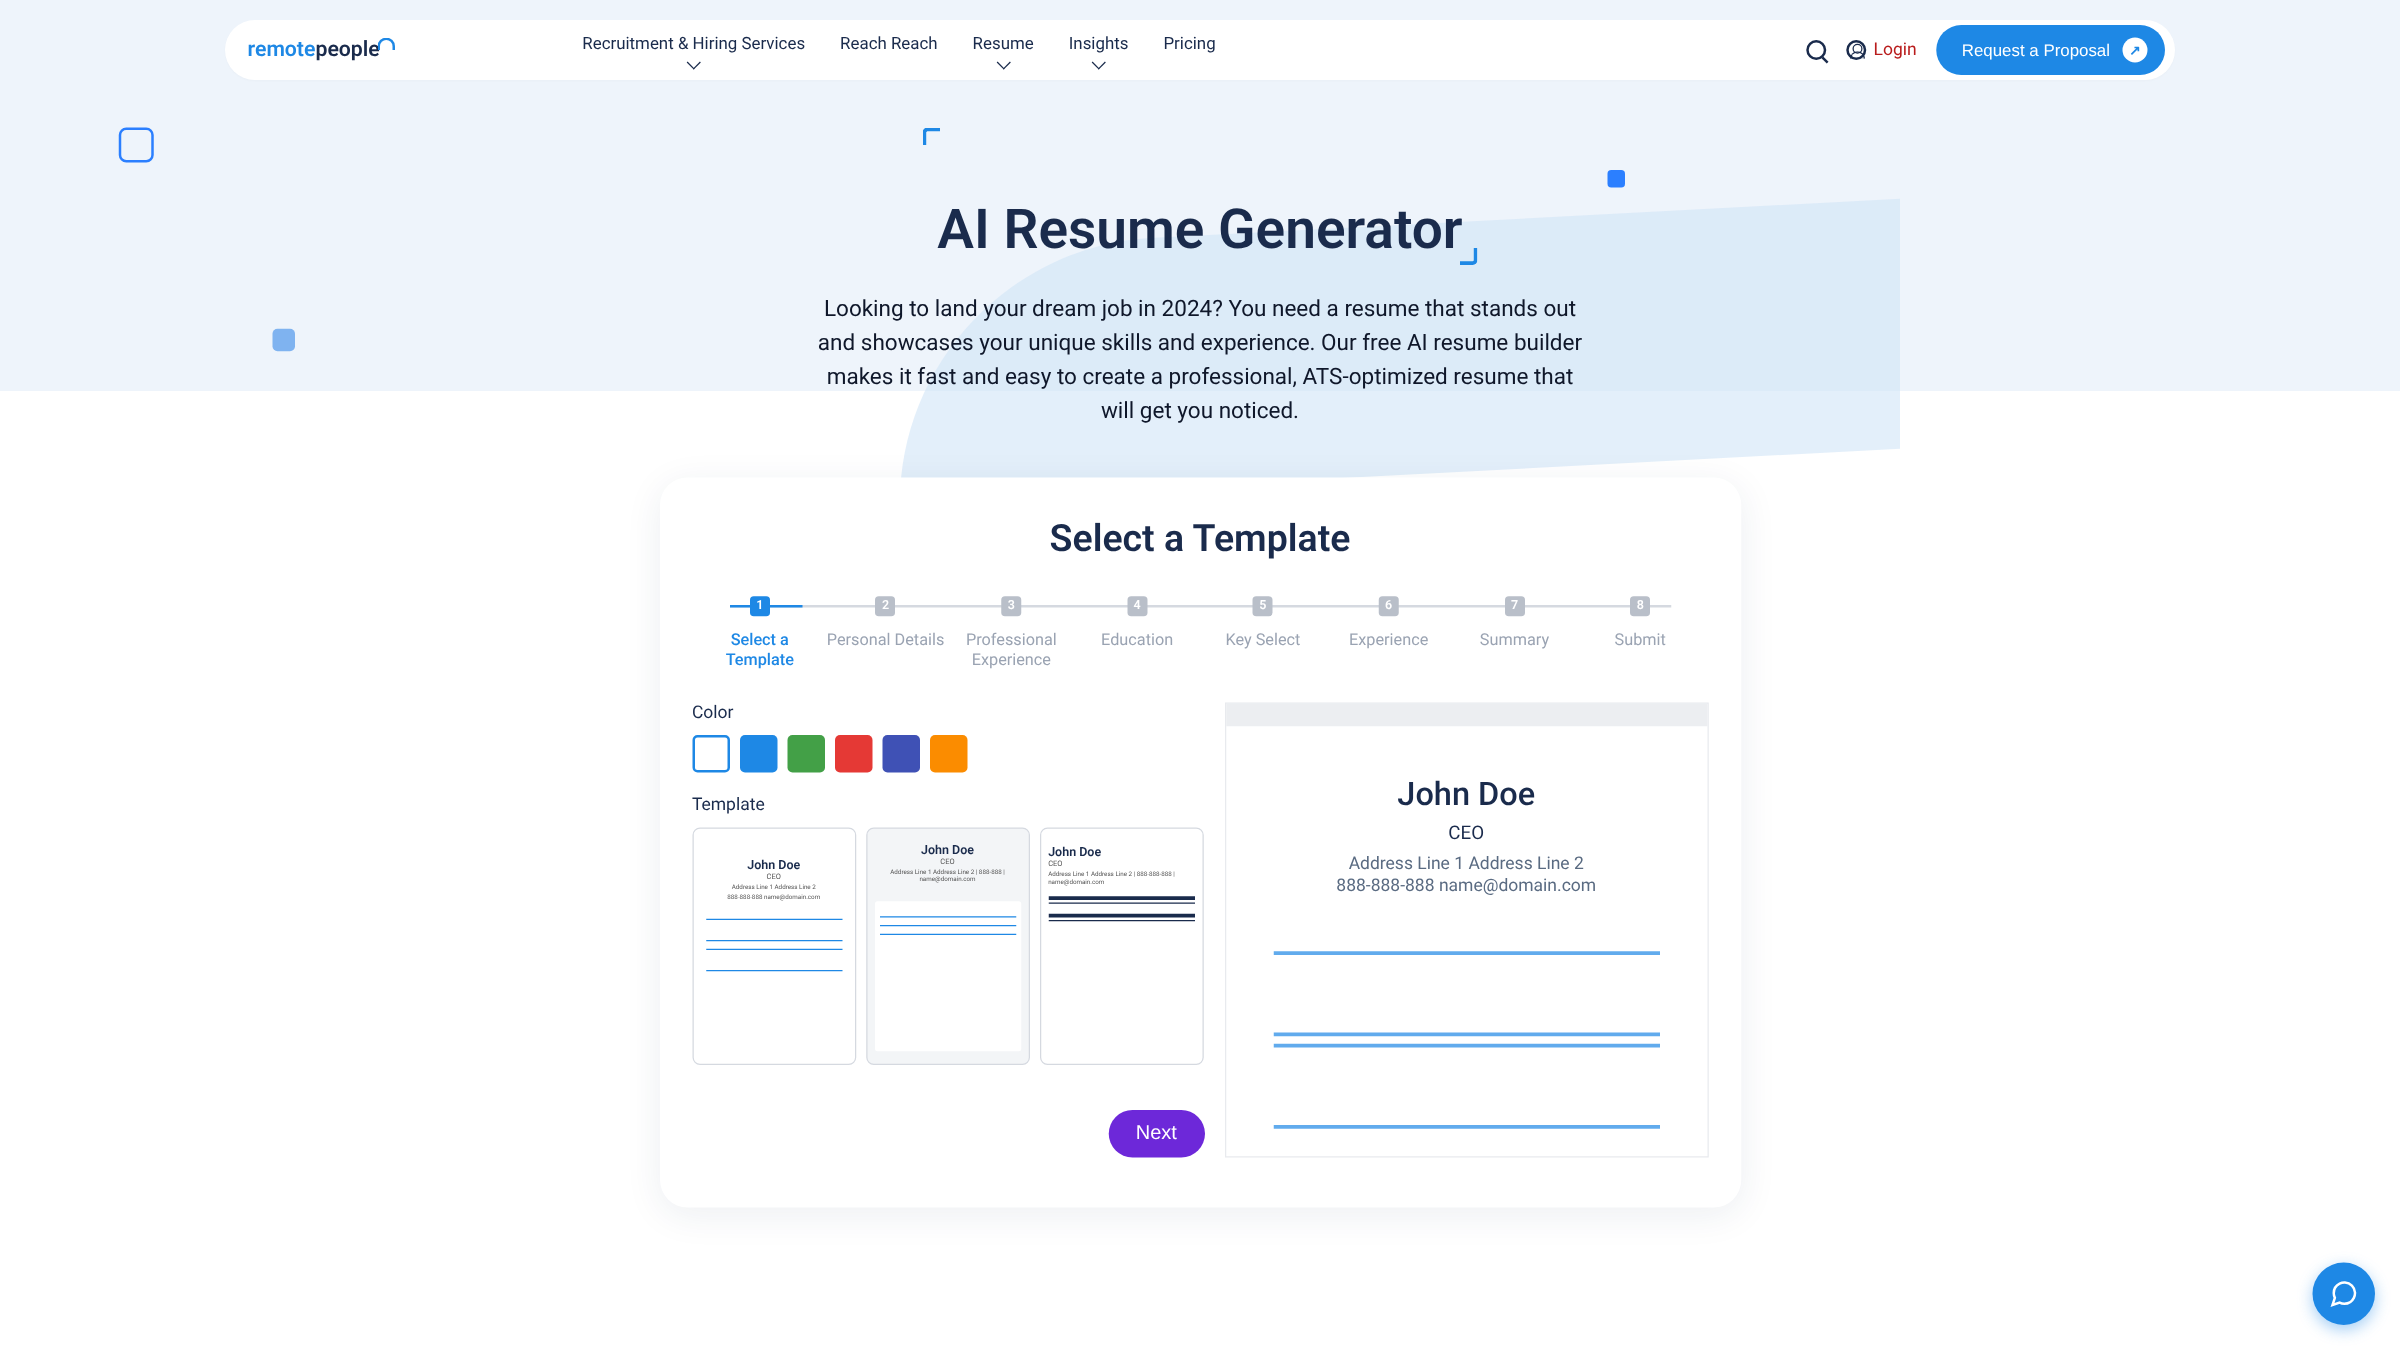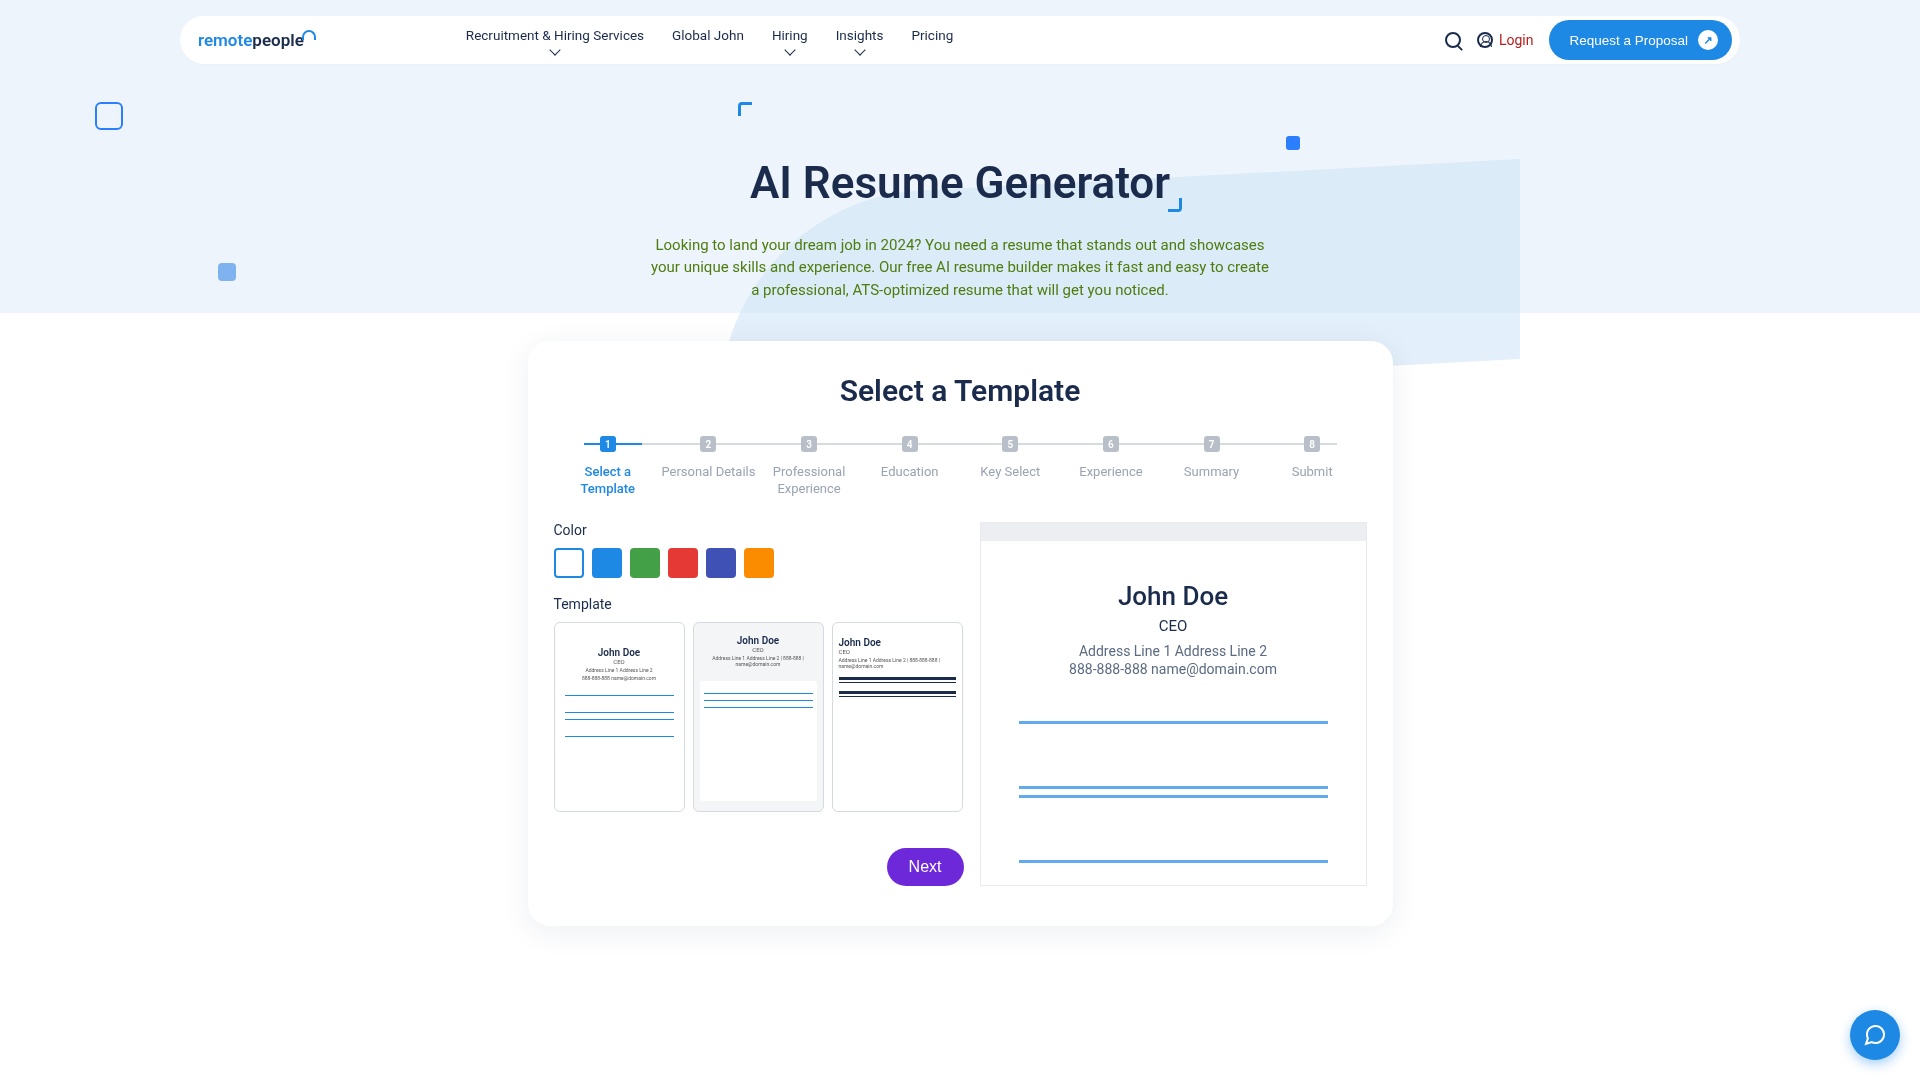--- a/index.html
+++ b/index.html
@@ -121,23 +121,23 @@
 .bracket-tl, .bracket-br {
   position:absolute;
   width:14px; height:14px;
   border:3px solid #1e88e5;
 }
 .bracket-tl { top:-2px; left:-12px; border-right:none; border-bottom:none; border-radius: 4px 0 0 0;}
 .bracket-br { bottom:-2px; right:-12px; border-left:none; border-top:none; border-radius: 0 0 4px 0;}
 .hero p {
   max-width: 620px;
   margin: 24px auto 12px;
-  font-size: 15px;
+  font-size: 18px;
   line-height: 1.5;
-  color: #4d7c0f;
+  color: #0f172a;
 }
 .card {
   width: 865px;
   margin: 40px auto 0;
   background:#fff;
   border-radius: 22px;
   box-shadow: 0 6px 30px rgba(30,50,90,0.08);
   padding: 32px 26px 40px;
   position:relative;
 }
@@ -196,24 +196,24 @@
     <span class="remote">remote</span>
       <span class="people">people</span>
       <span class="logo-arc"></span>
   </div>
   <nav class="nav">
     <div class="nav-item">
         <span>Recruitment &amp; Hiring Services</span>
         <span class="chev"></span>
       </div>
     <div class="nav-item">
-        <span>Global John</span>
-      </div>
-    <div class="nav-item">
-        <span>Hiring</span>
+        <span>Reach Reach</span>
+      </div>
+    <div class="nav-item">
+        <span>Resume</span>
         <span class="chev"></span>
       </div>
     <div class="nav-item">
         <span>Insights</span>
         <span class="chev"></span>
       </div>
     <div class="nav-item">
         <span>Pricing</span>
       </div>
   </nav>

